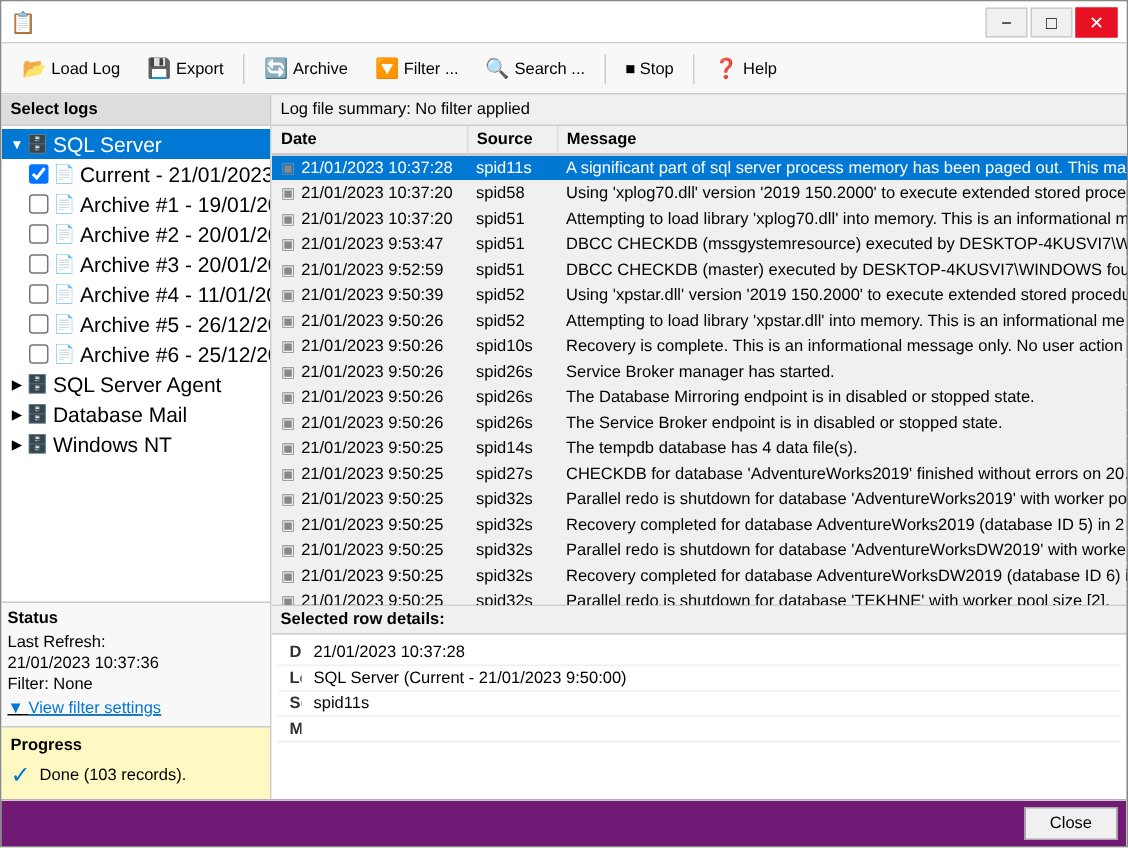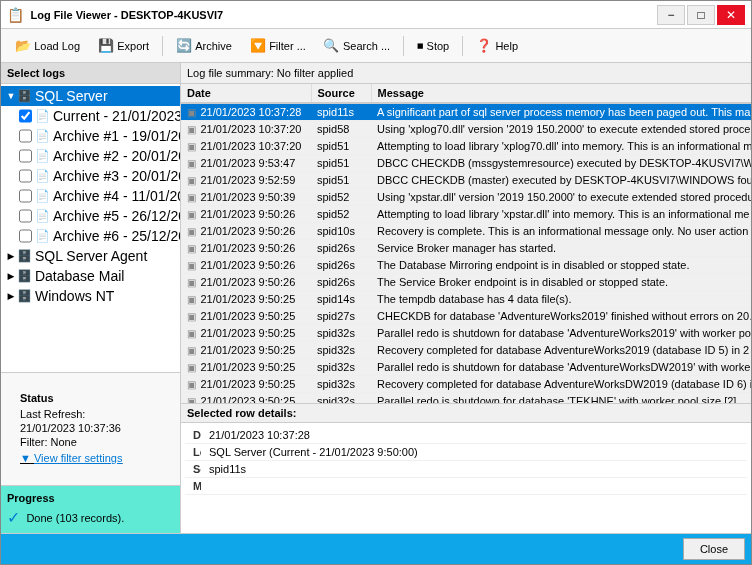--- a/index.html
+++ b/index.html
@@ -19,25 +19,25 @@
     .left-panel { width: 180px; min-width: 180px; border-right: 1px solid #ccc; display: flex; flex-direction: column; background: #fff; justify-content: space-between; }
     .left-panel-header { background: #ddd; padding: 4px 6px; font-weight: 600; border-bottom: 1px solid #ccc; }
     .tree-area { flex: 1; overflow-y: auto; padding: 2px 0; }
     .tree-node { display: flex; align-items: center; padding: 2px 4px; cursor: pointer; white-space: nowrap; }
     .tree-node.selected { background: #0078d4; color: white; }
     .tree-node.selected .tree-label { color: white; }
     .tree-toggle { width: 12px; display: inline-block; text-align: center; font-size: 9px; }
     .tree-checkbox { width: 14px; height: 14px; margin-right: 3px; }
     .tree-icon { margin-right: 3px; font-size: 12px; }
     .tree-label { font-size: 14px; }
-    .status-area { border-top: 1px solid #ccc; padding: 19px; background: #f8f8f8; }
+    .status-area { border-top: 1px solid #ccc; padding: 4px; background: #f8f8f8; }
     .status-title { font-weight: 600; margin-bottom: 4px; }
     .status-row { margin-bottom: 2px; }
     .filter-link { color: #0078d4; text-decoration: underline; cursor: pointer; }
-    .progress-area { border-top: 1px solid #ccc; padding: 6px; background: #5eead4; }
+    .progress-area { border-top: 1px solid #ccc; padding: 6px; background: #fef9c3; }
     .progress-title { font-weight: 600; margin-bottom: 4px; }
     .progress-content { display: flex; align-items: center; gap: 6px; }
     .progress-check { color: #0078d4; font-size: 16px; }
     .right-panel { flex: 1; display: flex; flex-direction: column; overflow: hidden; }
     .log-summary { padding: 4px 6px; background: #f0f0f0; border-bottom: 1px solid #ccc; font-size: 11px; }
     .table-container { flex: 1; overflow: auto; }
     table { width: 100%; border-collapse: collapse; font-size: 11px; }
     thead th { background: #f0f0f0; border-bottom: 2px solid #ccc; border-right: 1px solid #ddd; padding: 3px 6px; text-align: left; font-weight: 600; position: sticky; top: 0; z-index: 1; white-space: nowrap; cursor: pointer; }
     tbody tr { border-bottom: 1px solid #eee; }
     tbody tr.selected-row { background: #0078d4; color: white; }
@@ -45,35 +45,34 @@
     td.date-col { width: 130px; min-width: 130px; }
     td.source-col { width: 60px; min-width: 60px; }
     td.msg-col { width: 400px; max-width: 400px; overflow: hidden; text-overflow: ellipsis; }
     .row-icon { color: #888; margin-right: 4px; font-size: 10px; }
     .detail-panel { height: 130px; border-top: 1px solid #ccc; background: #fff; overflow: hidden; display: flex; flex-direction: column; }
     .detail-title { padding: 3px 6px; background: #f0f0f0; border-bottom: 1px solid #ccc; font-size: 11px; font-weight: 600; }
     .detail-content { flex: 1; overflow-y: auto; padding: 4px; }
     .detail-table { width: 100%; border-collapse: collapse; }
     .detail-table td { padding: 2px 8px; vertical-align: top; font-size: 11px; border-bottom: 1px solid #f0f0f0; }
     .detail-table td:first-child { width: 80px; font-weight: 600; color: #333; }
-    .bottom-bar { display: flex; justify-content: flex-end; padding: 4px 6px; border-top: 1px solid #ccc; background: #0ea5e9; }
+    .bottom-bar { display: flex; justify-content: flex-end; padding: 4px 6px; border-top: 1px solid #ccc; background: #701a75; }
     .close-btn { padding: 4px 16px; background: #f0f0f0; border: 1px solid #aaa; cursor: pointer; font-size: 11px; }
     ::-webkit-scrollbar { width: 12px; height: 12px; }
     ::-webkit-scrollbar-track { background: #f0f0f0; }
     ::-webkit-scrollbar-thumb { background: #c0c0c0; border: 1px solid #aaa; }
   </style>
 </head>
 <body>
 
 <div class="window">
 
   <div class="title-bar">
     <div class="title-bar-left">
       <span class="title-icon">📋</span>
-      <span>Log File Viewer - DESKTOP-4KUSVI7</span>
     </div>
     <div class="title-controls">
       <button class="title-btn">−</button>
       <button class="title-btn">□</button>
       <button class="title-btn close">✕</button>
     </div>
   </div>
 
   <div class="toolbar">
     <button class="toolbar-btn">

